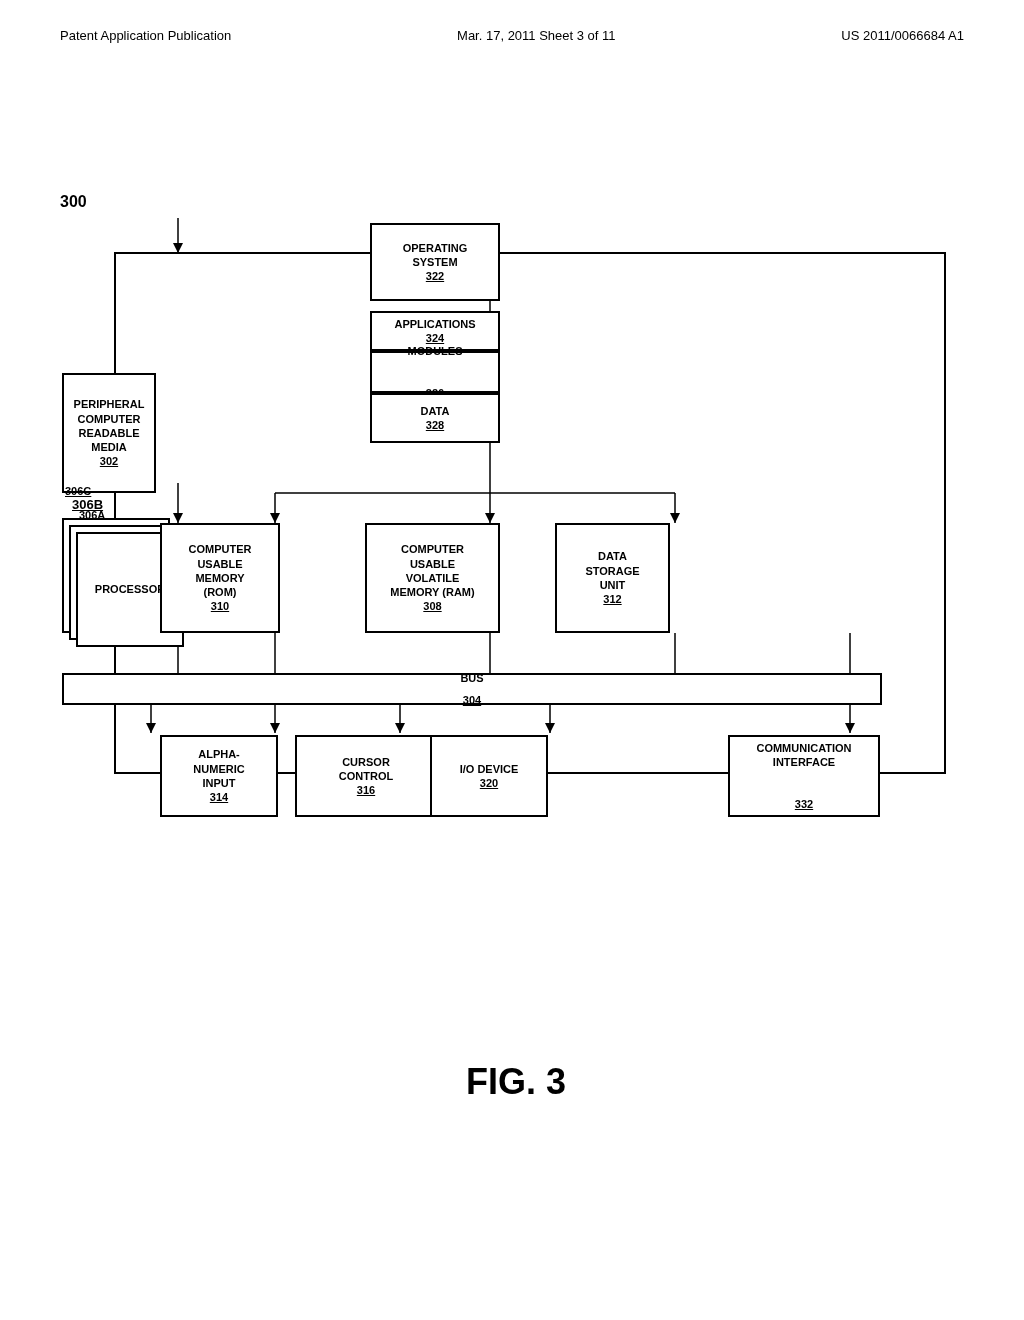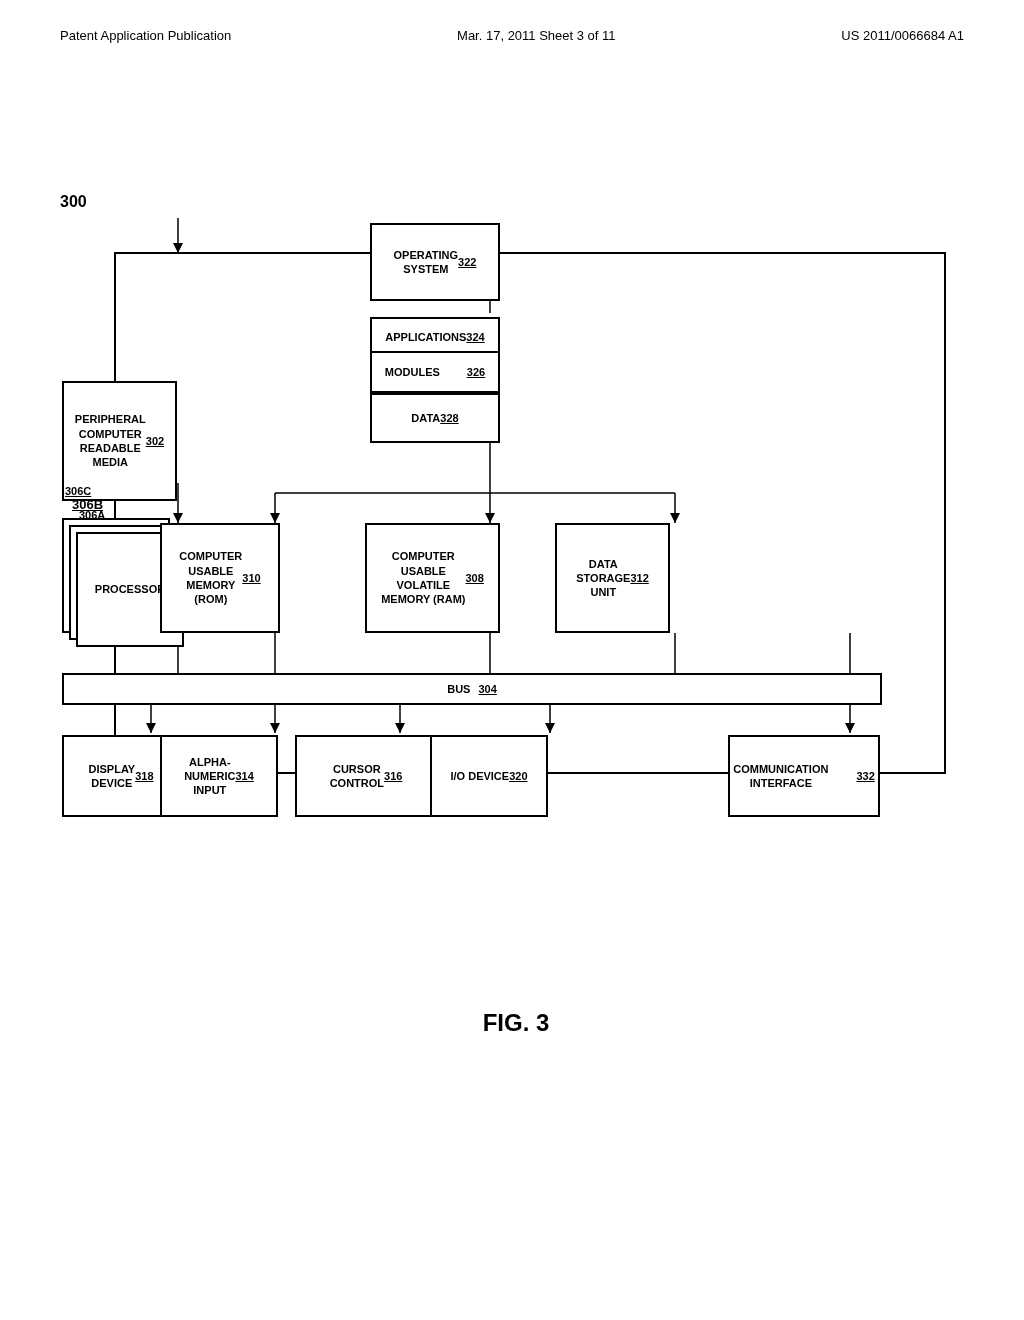--- a/index.html
+++ b/index.html
@@ -22,35 +22,35 @@
     }
 
     .diagram-area {
       position: relative;
       width: 100%;
       padding: 30px 92px;
     }
 
     .fig-label {
       text-align: center;
-      font-size: 24px;
+      font-size: 36px;
       font-weight: bold;
-      margin-top: 56px;
+      margin-top: 108px;
       color: #000;
       padding-left: 8px;
     }
 
     
     .box {
       position: absolute;
       border: 2px solid #000;
       background: #fff;
       text-align: center;
       display: flex;
-      flex-direction: row;
+      flex-direction: column;
       align-items: center;
       justify-content: center;
       font-size: 11px;
       font-weight: bold;
       line-height: 1.3;
       padding: 6px 8px;
     }
 
     .box .ref {
       text-decoration: underline;
@@ -137,36 +137,36 @@
 
   <div class="label-300" style="left:60px; top:140px; font-size:16px; font-weight:bold;">
     <span>300</span>
   </div>
 
   <div class="box" style="left:370px; top:170px; width:130px; height:78px;">
     <span>OPERATING<br>SYSTEM</span>
     <span class="ref">322</span>
   </div>
 
-  <div class="box" style="left:370px; top:264px; width:130px; height:40px;">
+  <div class="box" style="left:370px; top:258px; width:130px; height:40px;">
     <span>APPLICATIONS</span>
     <span class="ref">324</span>
   </div>
 
   <div class="box" style="left:370px; top:298px; width:130px; height:42px;gap:27px;">
     <span>MODULES</span>
     <span class="ref">326</span>
   </div>
 
   <div class="box" style="left:370px; top:340px; width:130px; height:50px;">
     <span>DATA</span>
     <span class="ref">328</span>
   </div>
 
-  <div class="box" style="left:62px; top:328px; width:115px; height:120px;">
+  <div class="box" style="left:62px; top:320px; width:94px; height:120px;">
     <span>PERIPHERAL<br>COMPUTER<br>READABLE<br>MEDIA</span>
     <span class="ref">302</span>
   </div>
 
   <div style="position:absolute; left:65px; top:432px; font-size:11px; text-decoration:underline; font-weight:bold;">306C</div>
   <div style="position:absolute; left:72px; top:444px; font-size:13px; text-decoration:underline; font-weight:bold;">306B</div>
   <div style="position:absolute; left:79px; top:456px; font-size:11px; text-decoration:underline; font-weight:bold;">306A</div>
 
   <div style="position:absolute; left:62px; top:465px; width:108px; height:115px; border:2px solid #000; background:#fff;"></div>
 
@@ -190,24 +190,20 @@
     <span>DATA<br>STORAGE<br>UNIT</span>
     <span class="ref">312</span>
   </div>
 
 
   <div class="box" style="left:62px; top:620px; width:820px; height:32px; gap:8px;">
     <span>BUS</span>
     <span class="ref" style="text-decoration:underline;">304</span>
   </div>
 
-  <div class="box" style="left:62px; top:682px; width:118px; height:82px;">
-    <span>DISPLAY<br>DEVICE</span>
-    <span class="ref">318</span>
-  </div>
 
   <div class="box" style="left:160px; top:682px; width:118px; height:82px;">
     <span>ALPHA-<br>NUMERIC<br>INPUT</span>
     <span class="ref">314</span>
   </div>
 
   <div class="box" style="left:295px; top:682px; width:142px; height:82px;">
     <span>CURSOR<br>CONTROL</span>
     <span class="ref">316</span>
   </div>

